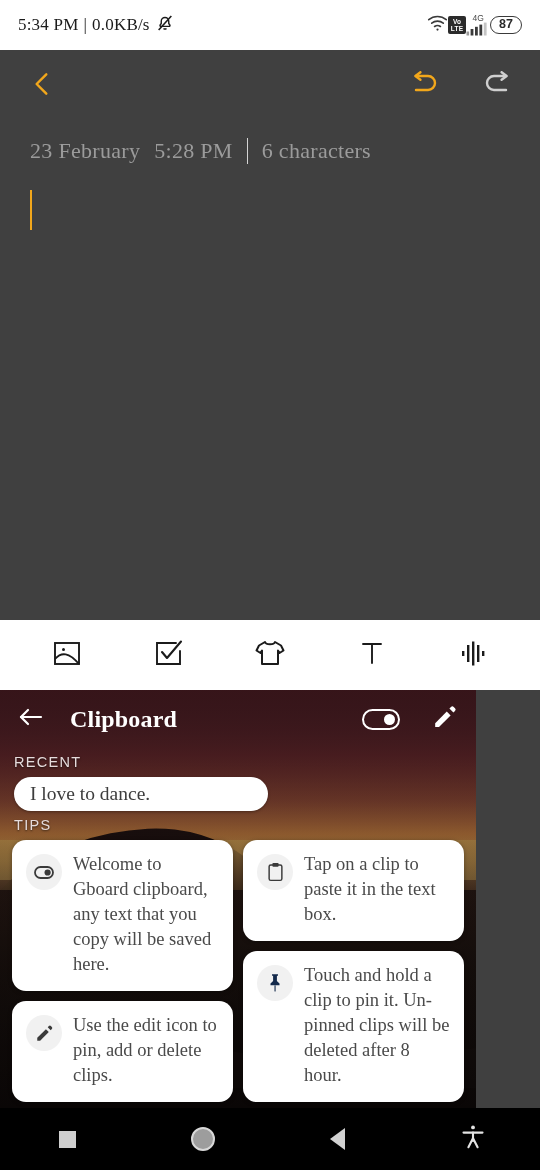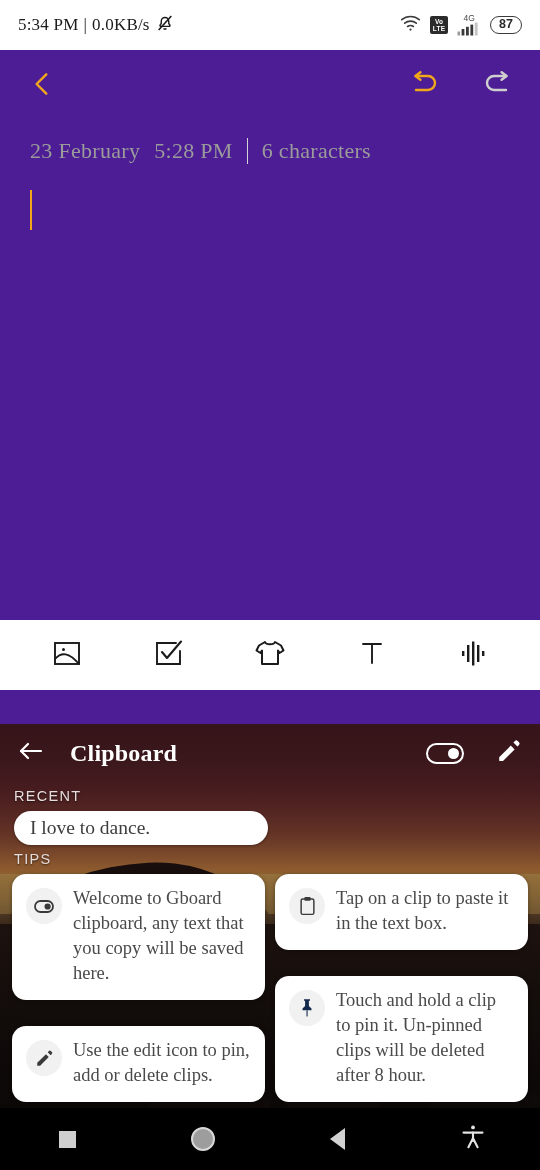--- a/index.html
+++ b/index.html
@@ -2,30 +2,30 @@
 <html><head>
 <meta charset="utf-8">
 <style>
   * { margin:0; padding:0; box-sizing:border-box; }
   html, body {
     width:540px; height:1170px;
     background:#ffffff;
     font-family:"Liberation Serif", serif;
     overflow:hidden;
   }
-  .phone { position:relative; width:540px; height:1170px; background:#4c1d95; }
+  .phone { position:relative; width:540px; height:1170px; background:#404040; }
 
   
   .statusbar {
     height:50px; display:flex; align-items:center;
     padding:0 18px; background:#fff; color:#1b1b1b;
   }
   .status-left { display:flex; align-items:center; gap:5px; font-size:17px;
                  font-family:"Liberation Serif", serif; letter-spacing:.2px;}
-  .status-right { margin-left:auto; display:flex; align-items:center; gap:9px; }
+  .status-right { margin-left:auto; display:flex; align-items:center; gap:0; }
   .sb-icon { display:block; }
   .battery-pill {
     border:1.6px solid #3a3a3a; border-radius:9px;
     padding:1px 8px 2px; font-size:12.5px; line-height:13px;
     font-family:"Liberation Sans", sans-serif; font-weight:600; color:#2a2a2a;
   }
   .volte-box {
     width:18px; height:18px; border-radius:2px; background:#2b2b2b; color:#fff;
     font-family:"Liberation Sans", sans-serif; font-size:6.5px; font-weight:700;
     display:flex; flex-direction:column; align-items:center; justify-content:center;
@@ -63,24 +63,23 @@
   .note-toolbar {
     position:absolute; left:0; right:0; top:620px; height:70px;
     display:flex; align-items:center; justify-content:space-around;
     padding:0 16px; background:#fff;
   }
   .tb-item { display:flex; align-items:center; justify-content:center;
              width:56px; height:56px; }
 
   
   .clipboard {
-    position:absolute; left:0; top:690px; width:540px; height:418px;
+    position:absolute; left:0; top:690px; width:476px; height:418px;
     overflow:hidden;
     background:#221013;
-    margin-top:34px;
   }
   
   .cb-bg { position:absolute; inset:0; }
   .cb-sky {
     position:absolute; left:0; right:0; top:0; height:190px;
     background:
       linear-gradient(180deg,
         #3a1c1f 0%, #4b2226 16%, #63282a 34%,
         #8a4a33 58%, #b4743a 76%, #caa04f 90%, #b99b55 100%);
   }
@@ -132,21 +131,21 @@
   }
   .recent-row { padding:0 14px; }
   .clip-card {
     background:#fff; border-radius:24px; padding:6px 16px;
     color:#3d3d3d; font-size:19.5px; font-family:"Liberation Serif", serif;
     width:254px; box-shadow:0 1px 3px rgba(0,0,0,.35);
   }
   .tips-grid {
     padding:0 12px; display:flex; gap:10px; align-items:flex-start;
   }
-  .tips-col { display:flex; flex-direction:column; gap:26px; width:256px; }
+  .tips-col { display:flex; flex-direction:column; gap:10px; width:256px; }
   .tip-card {
     background:#fff; border-radius:14px; padding:12px 14px 14px;
     display:flex; gap:11px; align-items:flex-start;
     box-shadow:0 1px 4px rgba(0,0,0,.35);
   }
   .tip-icon {
     flex:0 0 auto; width:36px; height:36px; border-radius:50%;
     background:#f1f1f1; display:flex; align-items:center; justify-content:center;
     margin-top:2px;
   }

